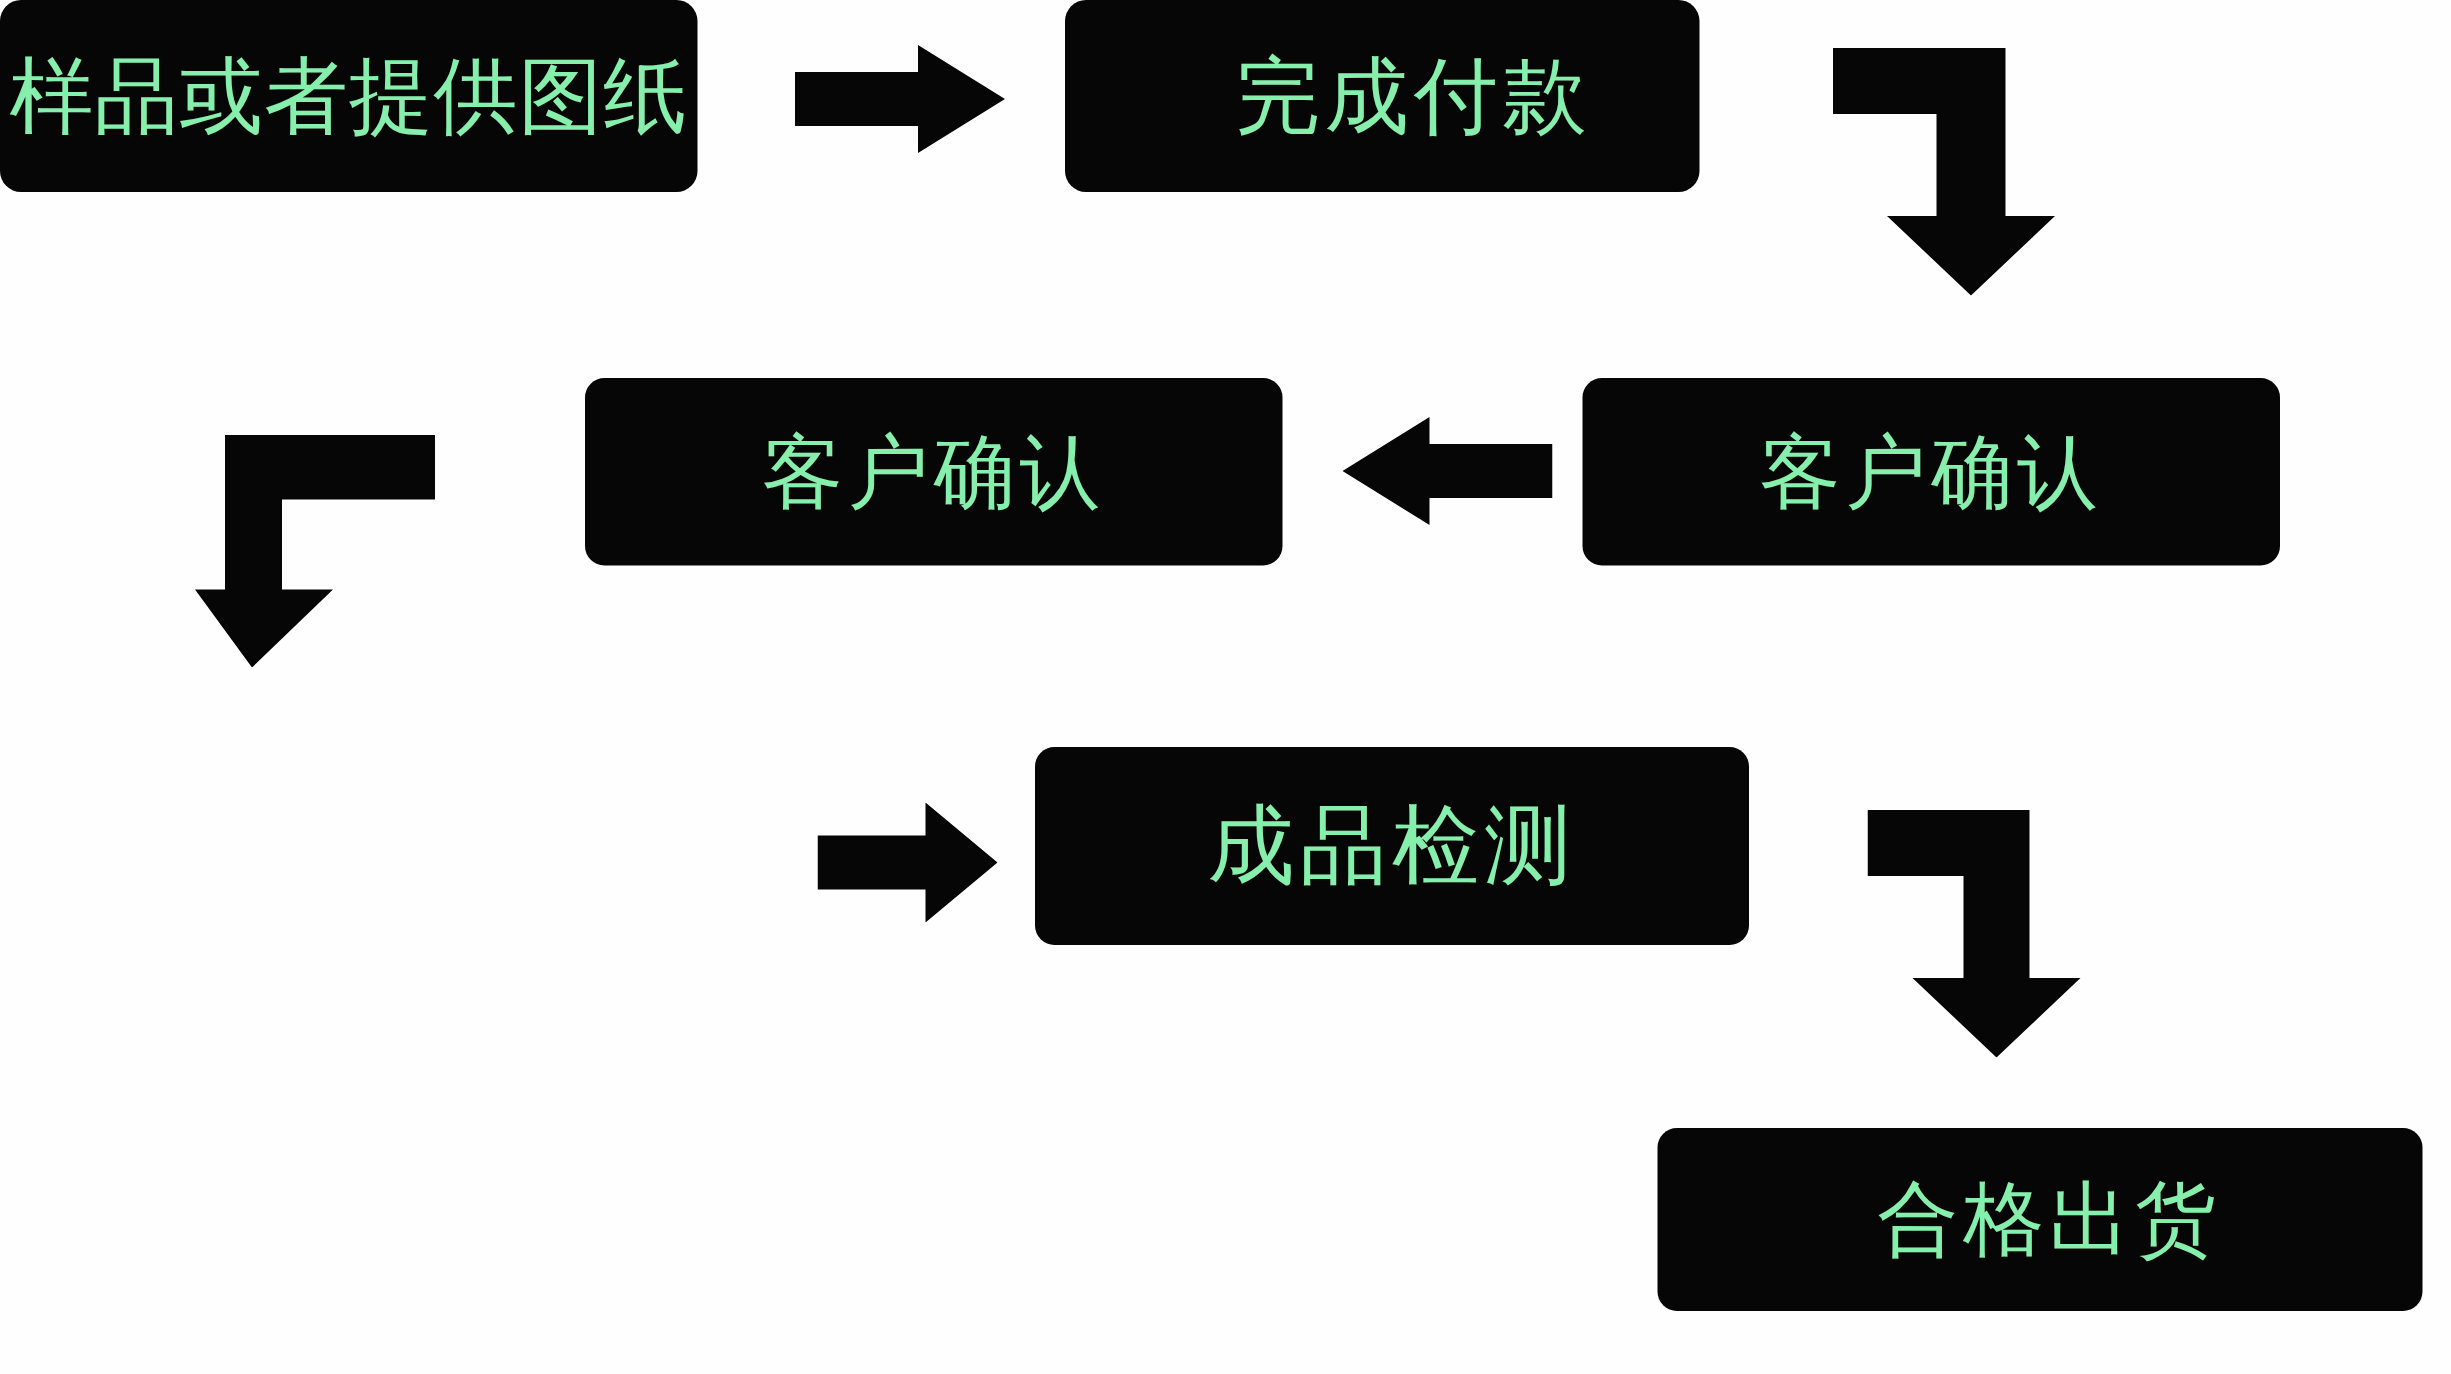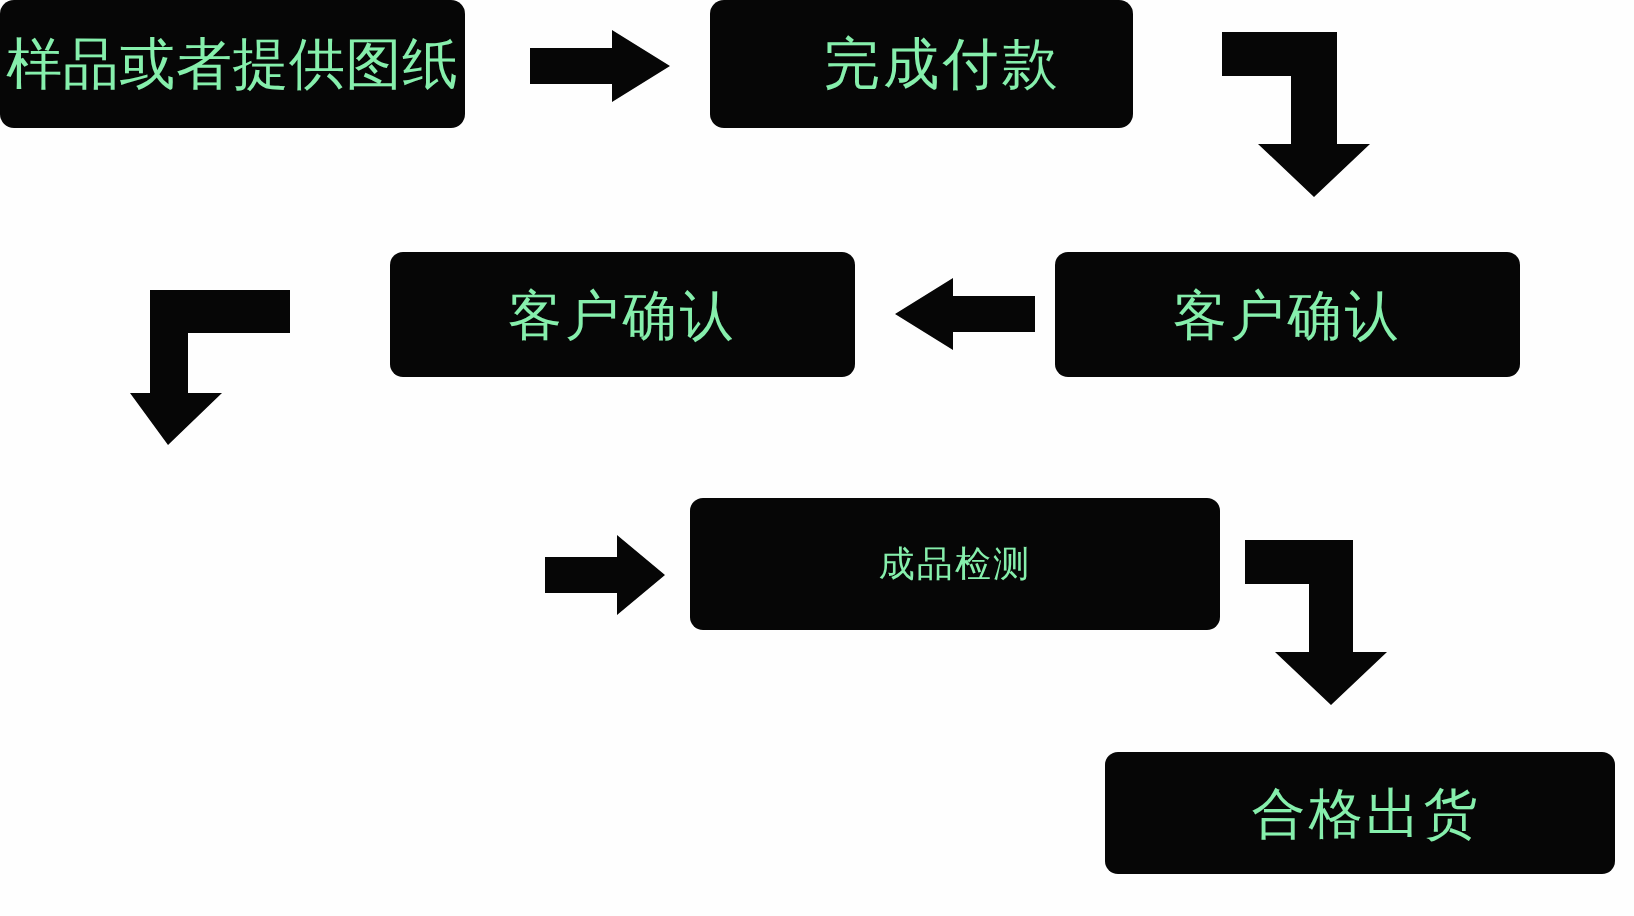--- a/index.html
+++ b/index.html
@@ -34,21 +34,21 @@
     display: block;
     white-space: nowrap;
   }
   
   #node-sample   { left: 0px;    top: 0px;   width: 465px; height: 128px; font-size: 56px; border-radius: 14px; }
   #node-sample .node-label { letter-spacing: 0.01em; }
   #node-payment  { left: 710px;  top: 0px;   width: 423px; height: 128px; font-size: 56px; border-radius: 14px; padding-left: 42px; }
   #node-confirm  { left: 390px;  top: 252px; width: 465px; height: 125px; font-size: 54px; }
   #node-drawing  { left: 1055px; top: 252px; width: 465px; height: 125px; font-size: 54px; }
   #node-produce  { left: 0px;    top: 503px; width: 465px; height: 132px; font-size: 54px; }
-  #node-inspect  { left: 690px;  top: 498px; width: 530px; height: 132px; font-size: 36px; }
+  #node-inspect  { left: 690px;  top: 498px; width: 476px; height: 132px; font-size: 58px; }
   #node-shipping { left: 1105px; top: 752px; width: 510px; height: 122px; font-size: 54px; padding-left: 12px; }
 
   
   .arrow {
     position: absolute;
   }
   .arrow svg { display: block; }
 
   #arrow-sample-to-payment   { left: 530px;  top: 30px;  width: 140px; height: 72px; }
   #arrow-payment-to-drawing  { left: 1222px; top: 32px;  width: 185px; height: 165px; }

